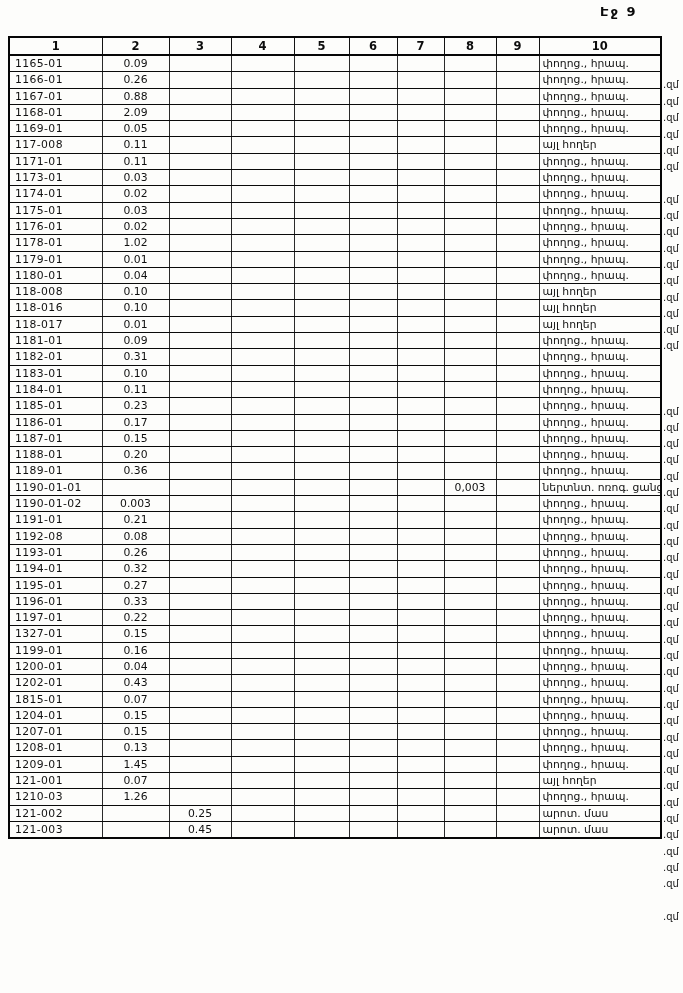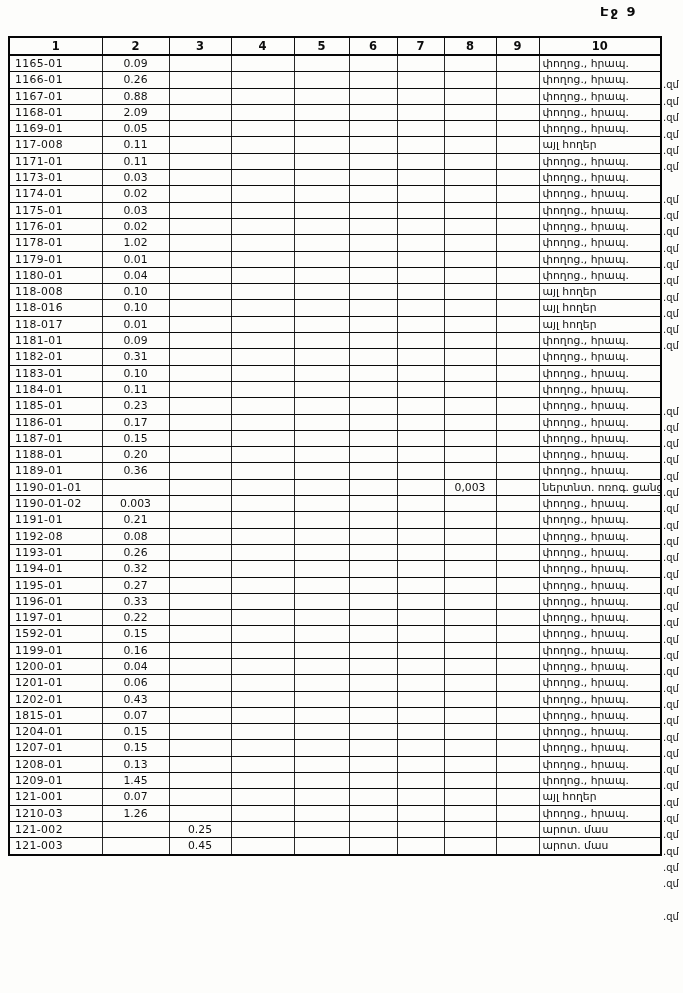--- a/index.html
+++ b/index.html
@@ -489,21 +489,21 @@
         <td class="c3"></td>
         <td class="c4"></td>
         <td class="c5"></td>
         <td class="c6"></td>
         <td class="c7"></td>
         <td class="c8"></td>
         <td class="c9"></td>
         <td class="c10">փողոց., հրապ.</td>
       </tr>
       <tr>
-        <td class="c1">1592-01</td>
+        <td class="c1">1327-01</td>
         <td class="c2">0.15</td>
         <td class="c3"></td>
         <td class="c4"></td>
         <td class="c5"></td>
         <td class="c6"></td>
         <td class="c7"></td>
         <td class="c8"></td>
         <td class="c9"></td>
         <td class="c10">փողոց., հրապ.</td>
       </tr>
@@ -515,32 +515,20 @@
         <td class="c5"></td>
         <td class="c6"></td>
         <td class="c7"></td>
         <td class="c8"></td>
         <td class="c9"></td>
         <td class="c10">փողոց., հրապ.</td>
       </tr>
       <tr>
         <td class="c1">1200-01</td>
         <td class="c2">0.04</td>
-        <td class="c3"></td>
-        <td class="c4"></td>
-        <td class="c5"></td>
-        <td class="c6"></td>
-        <td class="c7"></td>
-        <td class="c8"></td>
-        <td class="c9"></td>
-        <td class="c10">փողոց., հրապ.</td>
-      </tr>
-      <tr>
-        <td class="c1">1201-01</td>
-        <td class="c2">0.06</td>
         <td class="c3"></td>
         <td class="c4"></td>
         <td class="c5"></td>
         <td class="c6"></td>
         <td class="c7"></td>
         <td class="c8"></td>
         <td class="c9"></td>
         <td class="c10">փողոց., հրապ.</td>
       </tr>
       <tr>

